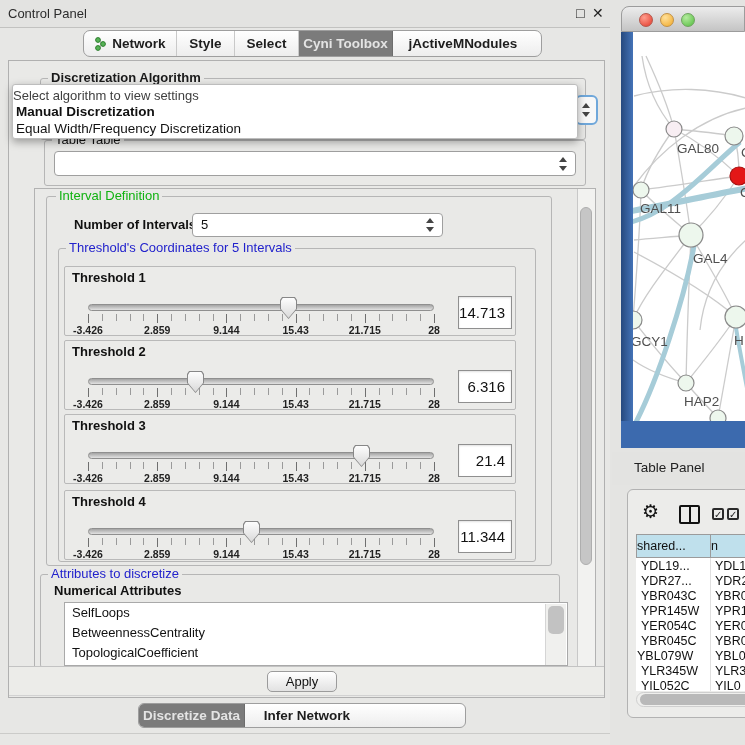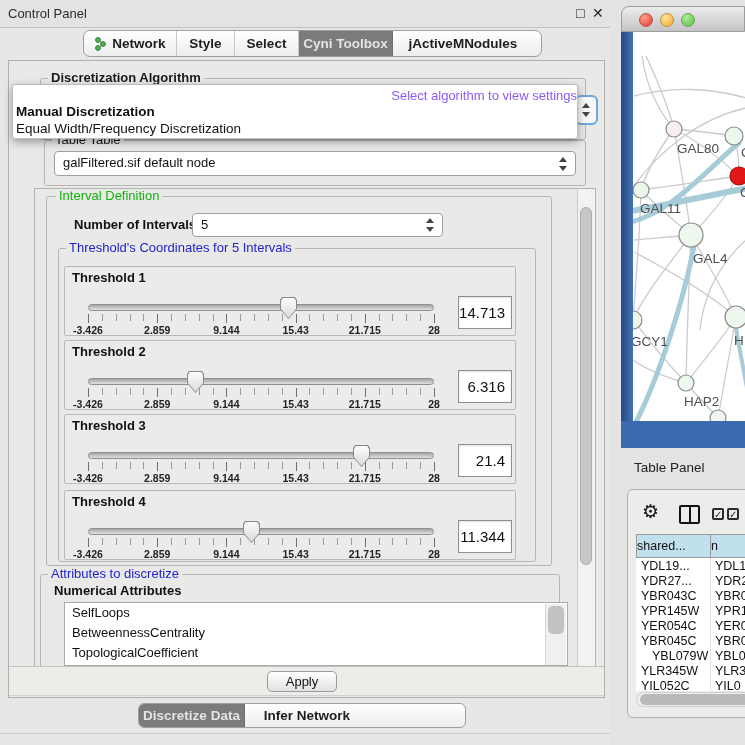--- a/index.html
+++ b/index.html
@@ -24,21 +24,21 @@
   .green{color:#10b210;} .blue{color:#2222cc;} .dark{color:#1a1a1a;font-weight:600;}
   .combo{background:#fff;border:1px solid #9f9f9f;border-radius:4px;font-size:13px;color:#111;
          line-height:22px;padding-left:8px;}
   .stepper{position:absolute;right:6px;top:0;height:100%;width:12px;}
   .tri-u{position:absolute;left:2px;top:calc(50% - 7px);width:0;height:0;
          border-left:4px solid transparent;border-right:4px solid transparent;border-bottom:5px solid #444;}
   .tri-d{position:absolute;left:2px;top:calc(50% + 2px);width:0;height:0;
          border-left:4px solid transparent;border-right:4px solid transparent;border-top:5px solid #444;}
   .popup{left:12px;top:84px;width:566px;height:55px;background:#fff;border:1px solid #bdbdbd;
          border-radius:3px;box-shadow:0 3px 9px rgba(0,0,0,.35);z-index:30;}
-  .popup-hint{left:0;top:3px;width:100%;text-align:right;font-size:13px;color:#8b5cf6;}
+  .popup-hint{left:0;top:3px;width:100%;text-align:left;font-size:13px;color:#404040;}
   .popup-it{left:3px;font-size:13.5px;color:#111;white-space:nowrap;}
   .focus-frag{left:575px;top:95px;width:23px;height:30px;background:#f7f7f7;border:2px solid #6fa7da;
               border-radius:6px;z-index:20;}
   .spane{left:34px;top:188px;width:562px;height:480px;border:1px solid #b2b2b2;}
   .vsb{left:577px;top:189px;width:18px;height:478px;background:#f2f2f0;border-left:1px solid #c8c8c8;z-index:5;}
   .vsb-th{left:580px;top:207px;width:12px;height:358px;background:#c6c6c6;border:1px solid #aeaeae;
           border-radius:6px;z-index:6;}
   .tpanel{background:#ebebe9;border:1px solid #b9b9b9;border-radius:2px;}
   .tlabel{font-size:13px;font-weight:700;color:#111;}
   .track{background:linear-gradient(#a4a4a4,#e2e2e2);border:1px solid #8f8f8f;border-radius:4px;height:7px;}
@@ -139,21 +139,20 @@
 
     <div class="a popup">
       <span class="a popup-hint">Select algorithm to view settings</span>
       <span class="a popup-it" style="top:19px;font-weight:700;">Manual Discretization</span>
       <span class="a popup-it" style="top:36px;">Equal Width/Frequency Discretization</span>
     </div>
 
     <div class="a grp" style="left:44px;top:140px;width:542px;height:46px;"></div>
     <span class="a glabel" style="left:52px;top:133px;color:#111;">Table Table</span>
     <div class="a combo" style="left:54px;top:151px;width:522px;height:25px;">
-      <span>galFiltered.sif default node</span>
       <span class="stepper">
           <span class="tri-u"></span>
           <span class="tri-d"></span>
         </span>
     </div>
 
     <div class="a spane"></div>
     <div class="a vsb"></div>
     <div class="a vsb-th"></div>
 
@@ -402,21 +401,21 @@
         </div>
       <div class="a trow" style="top:61px;">
           <span style="left:5px;">YER054C</span>
           <span style="left:79px;">YER0</span>
         </div>
       <div class="a trow" style="top:76px;">
           <span style="left:5px;">YBR045C</span>
           <span style="left:79px;">YBR0</span>
         </div>
       <div class="a trow" style="top:91px;">
-          <span style="left:16px;">YBL079W</span>
+          <span style="left:1px;">YBL079W</span>
           <span style="left:79px;">YBL0</span>
         </div>
       <div class="a trow" style="top:106px;">
           <span style="left:5px;">YLR345W</span>
           <span style="left:79px;">YLR3</span>
         </div>
       <div class="a trow" style="top:121px;">
           <span style="left:5px;">YIL052C</span>
           <span style="left:79px;">YIL0</span>
         </div>

